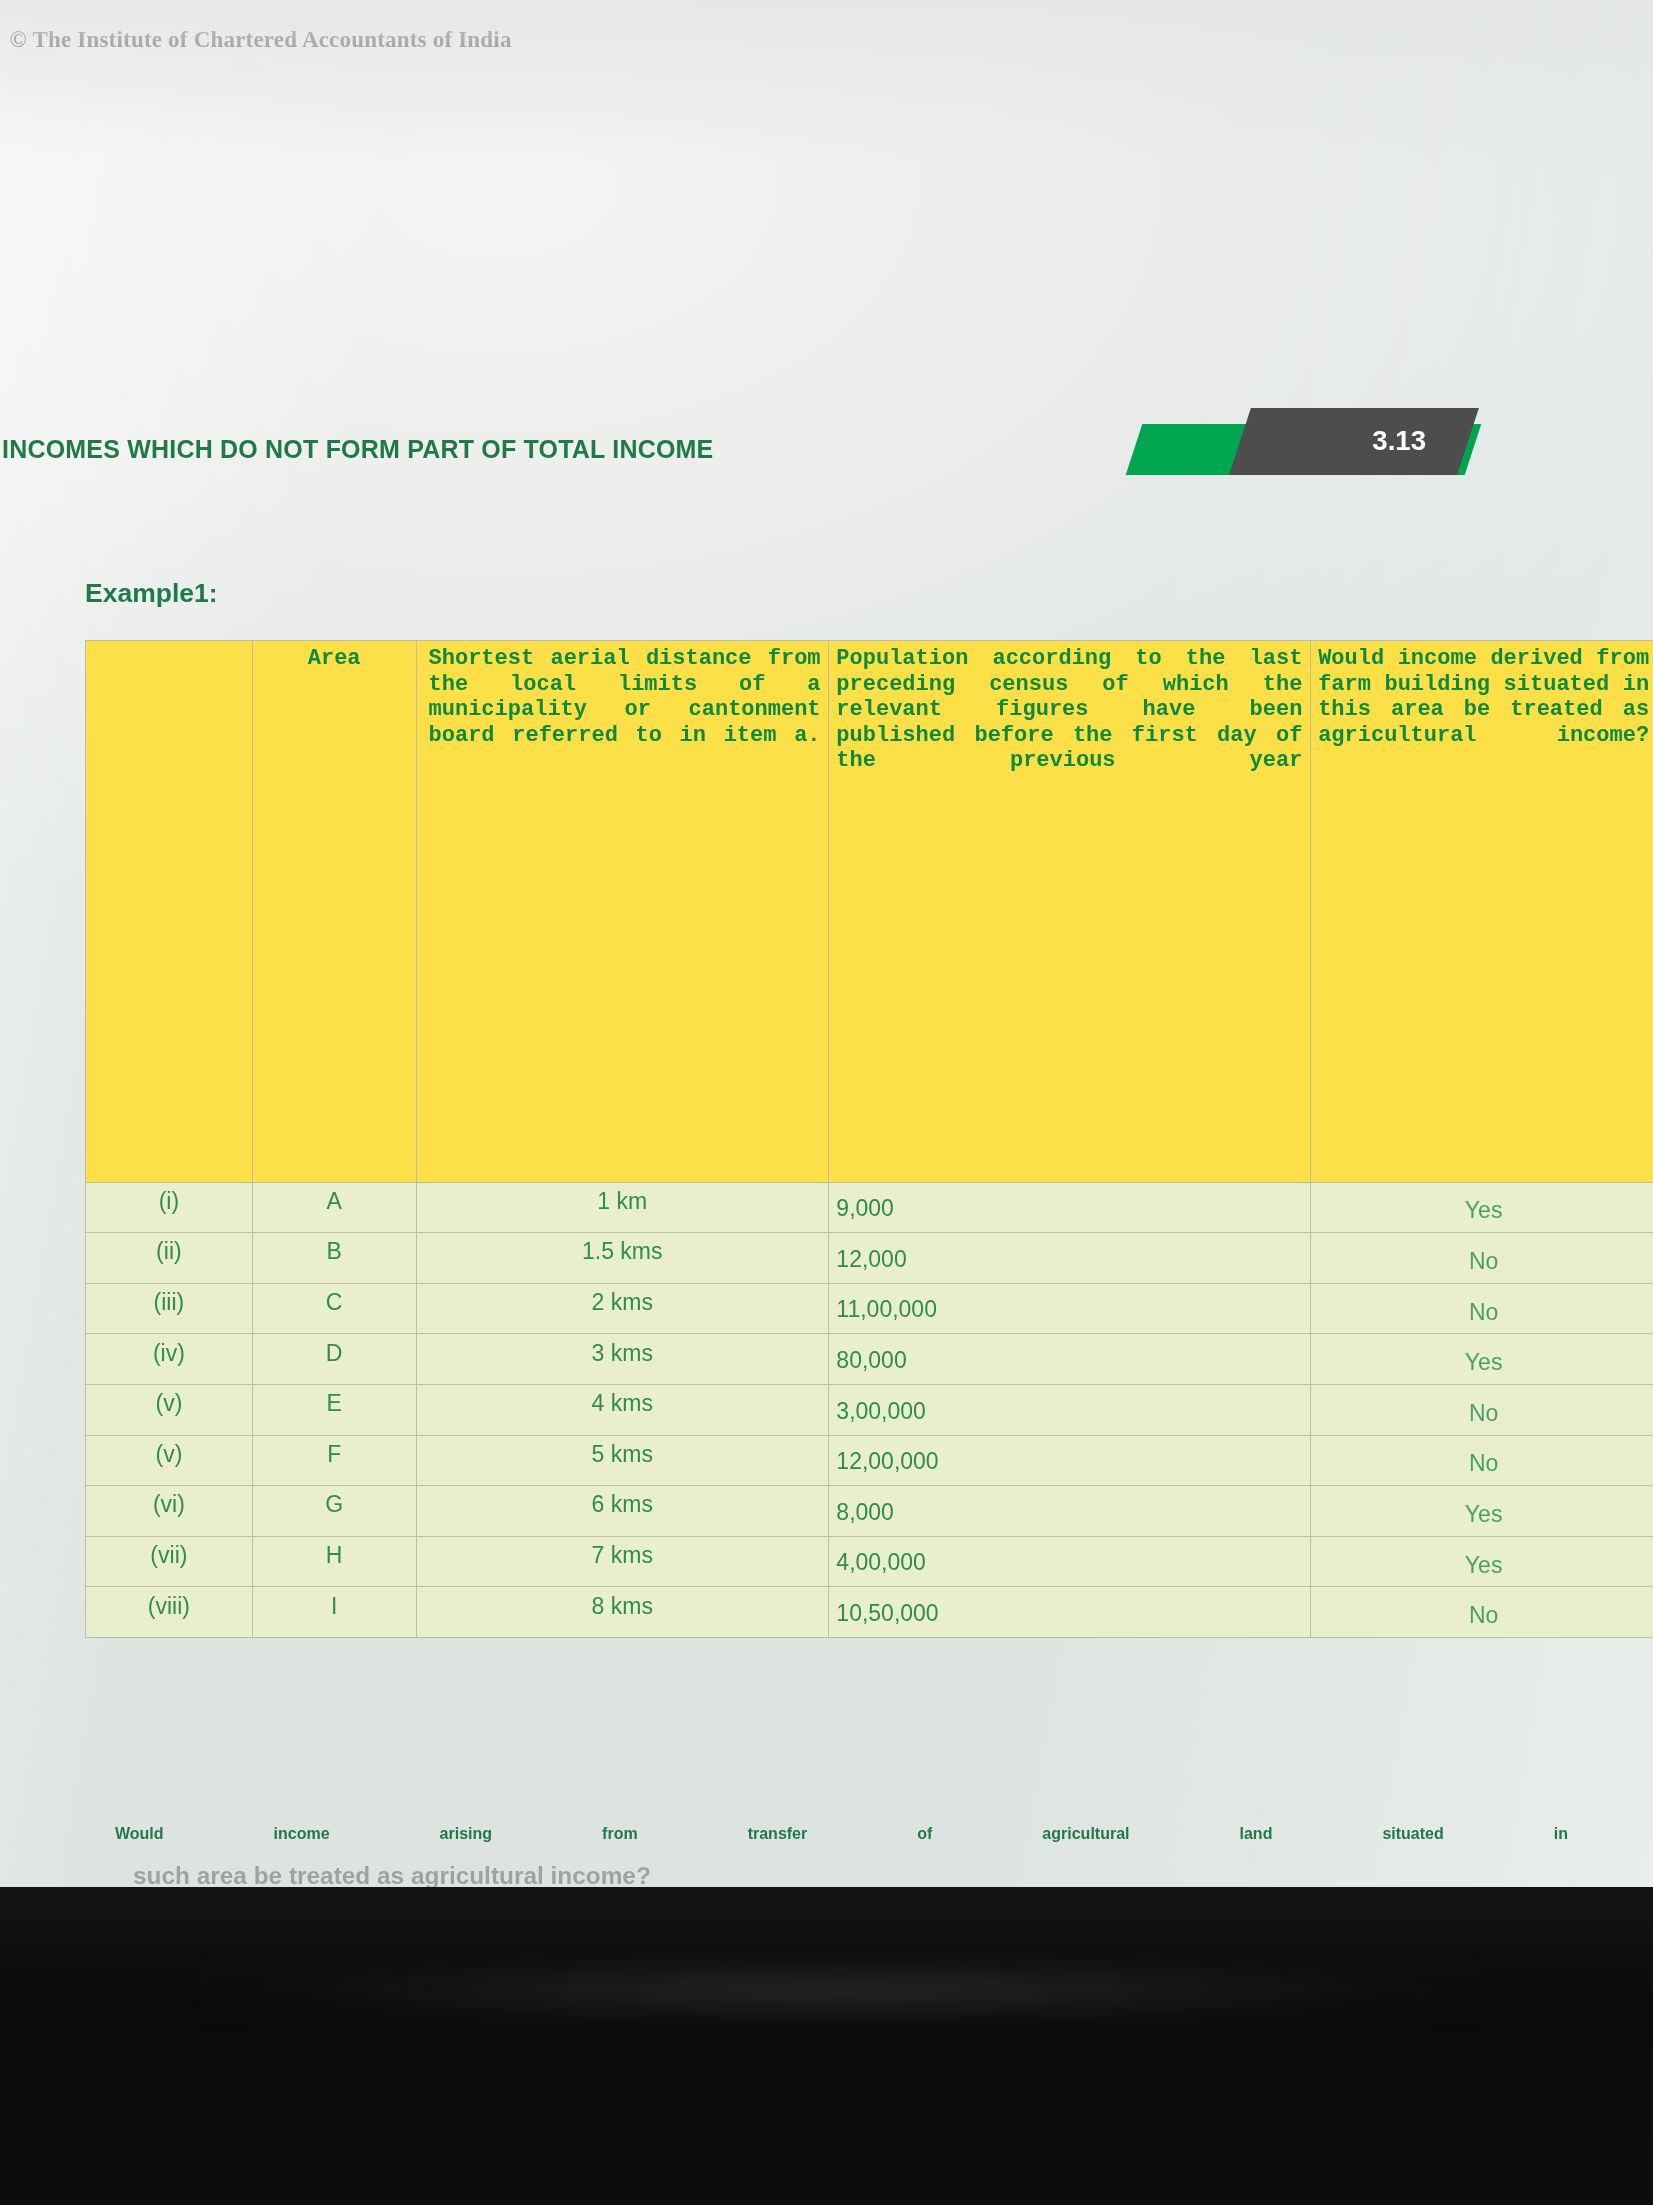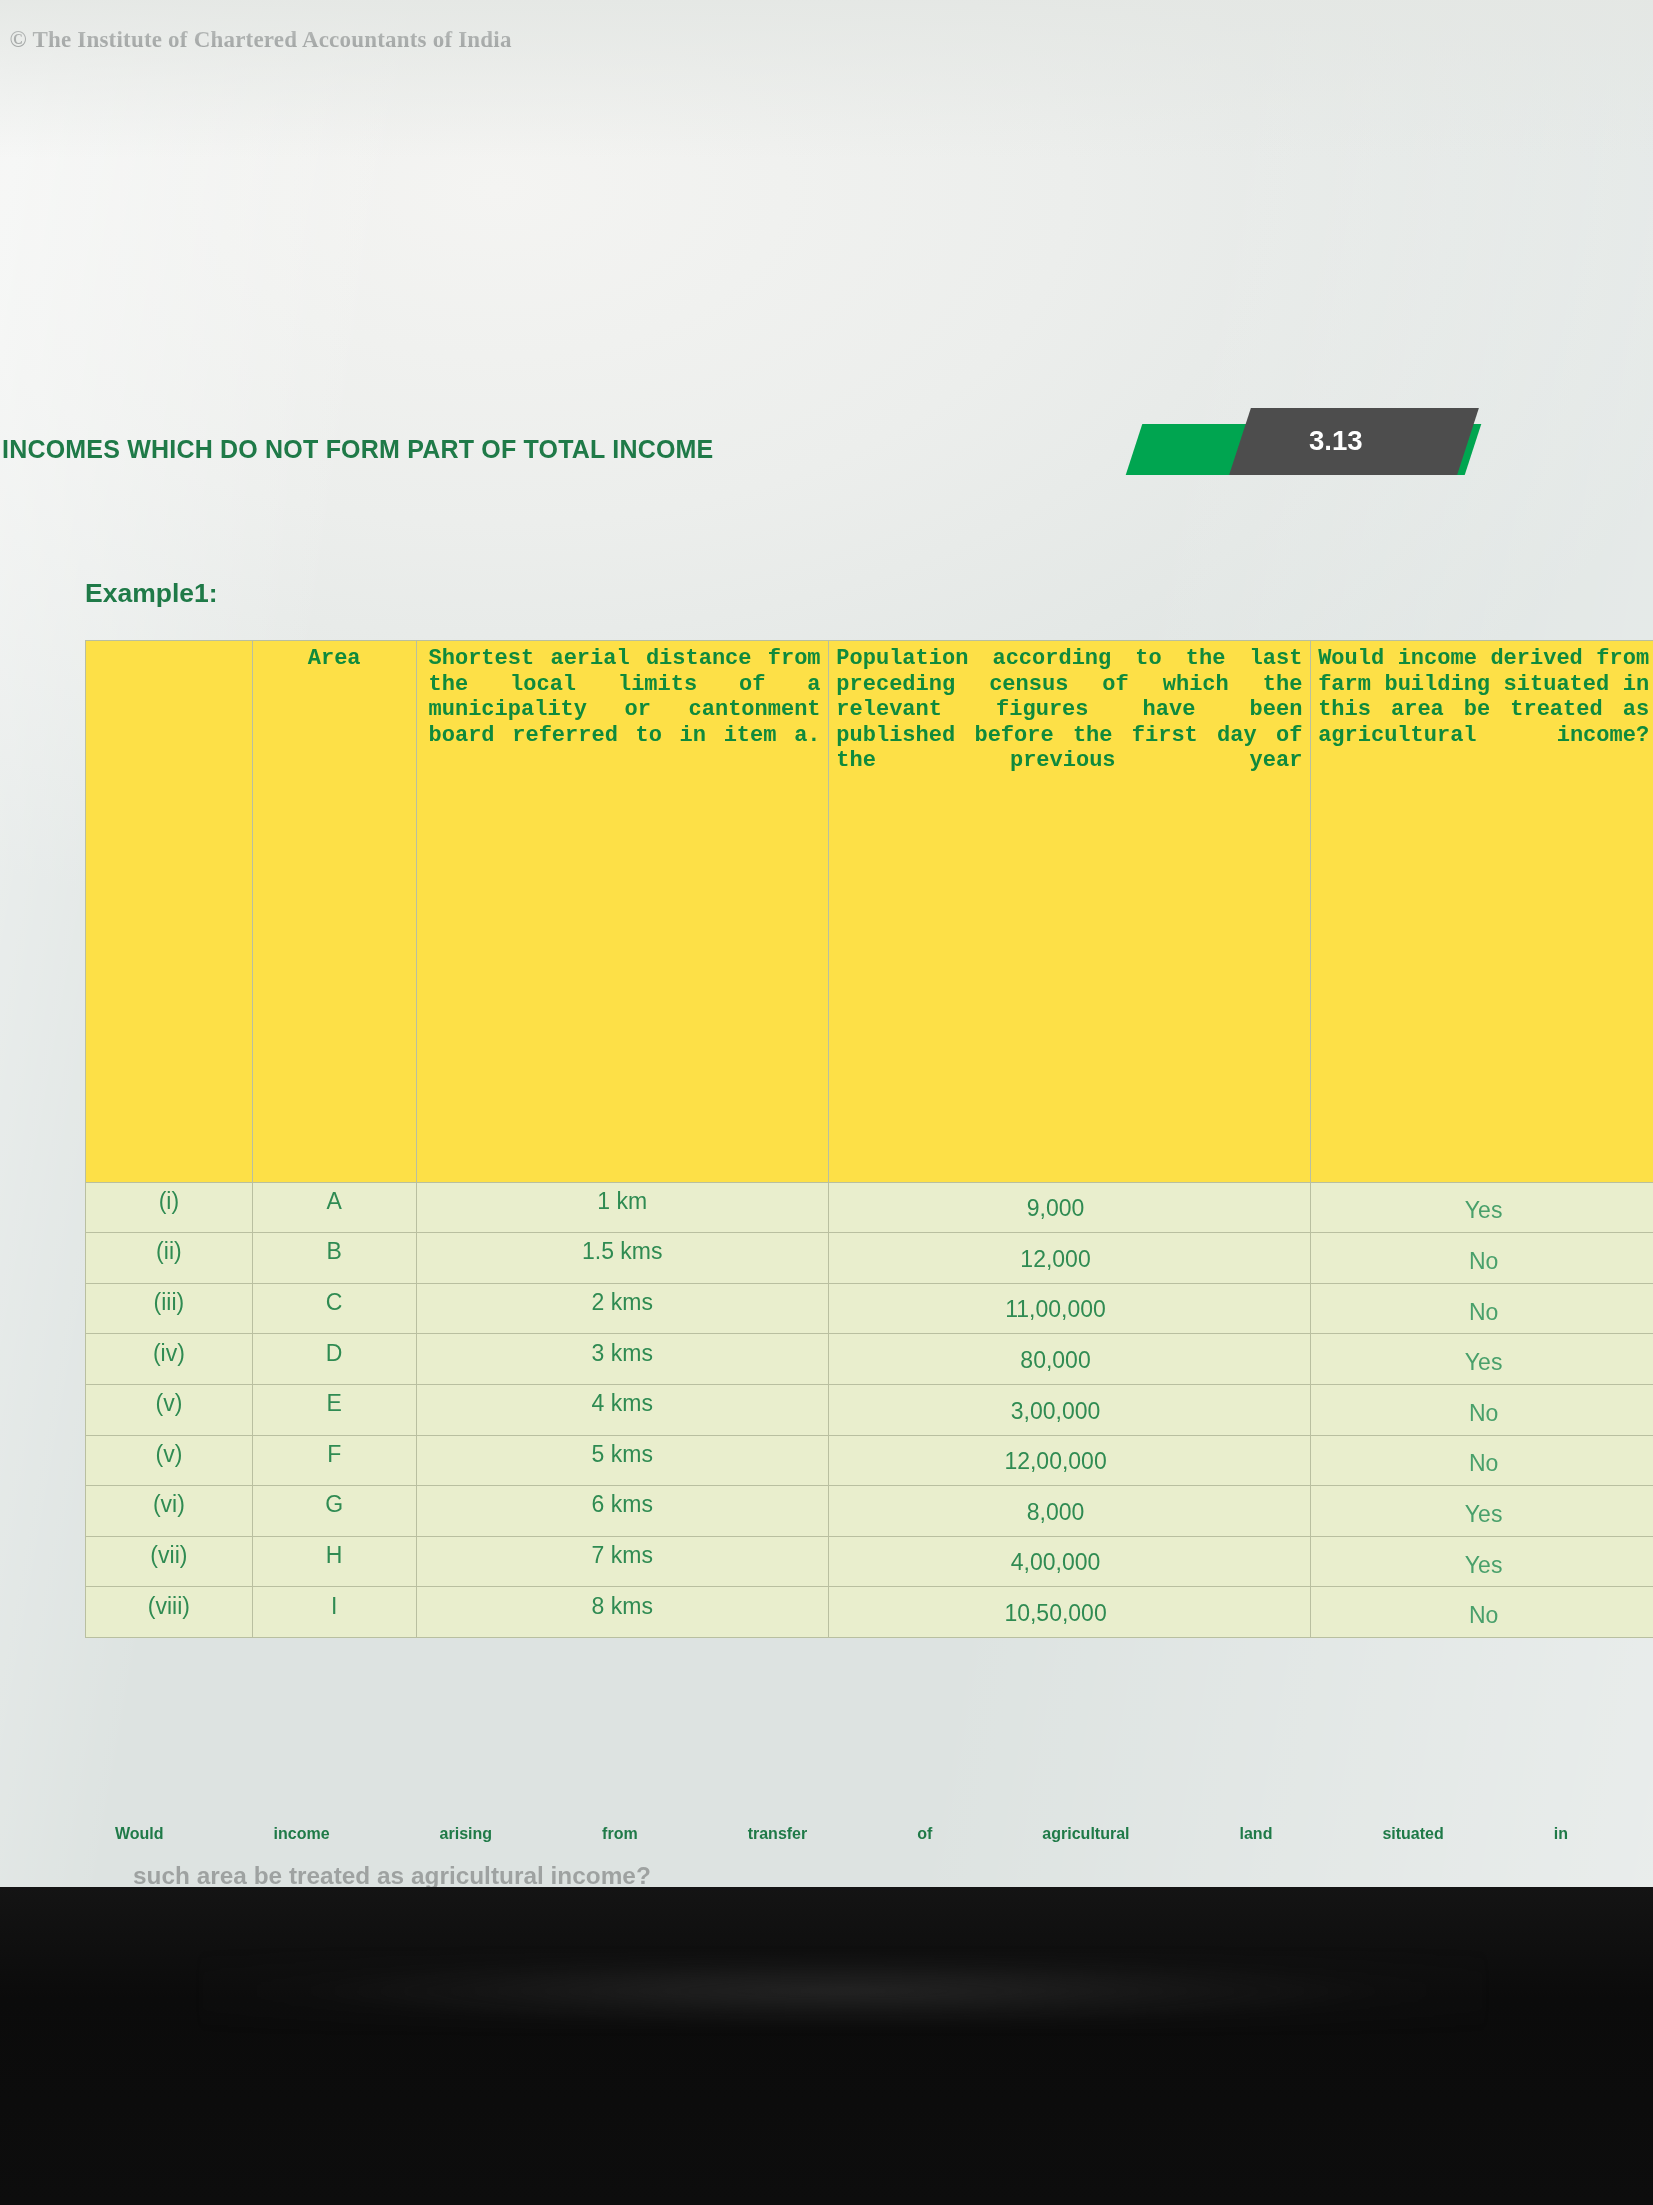--- a/index.html
+++ b/index.html
@@ -102,21 +102,21 @@
     left: 106px; top: 0px;
     width: 228px; height: 67px;
     background: #4d4d4d;
     transform: skewX(-18deg);
   }
   .page-tag .num {
     position: absolute;
     left: 175px;
     top: 17px;
     width: 117px;
-    text-align: left;
+    text-align: right;
     color: #ffffff;
     font-size: 27.6px;
     font-weight: bold;
   }
 
   
   .example-heading {
     position: absolute;
     left: 85px;
     top: 578px;
@@ -165,21 +165,21 @@
     background: #e9eecd;
     font-size: 23px;
     font-weight: normal;
     color: #2b8a4d;
     padding: 9.5px 8.5px;
     height: 39px;
   }
   tbody td.rn   { text-align: center; color: #2f8b52; }
   tbody td.area { text-align: center; color: #2f8b52; }
   tbody td.dist { text-align: center; color: #2f8b52; margin-left: 25px; }
-  tbody td.pop  { text-align: center;  color: #2f8b52; padding-right: 35px; }
+  tbody td.pop  { text-align: left;  color: #2f8b52; padding-right: 35px; }
   tbody td.ans  { text-align: center; color: #49a06b; }
 
   
   tbody td.ans span { position: relative; top: 9.5px; display: inline-block; }
   tbody td.pop span { position: relative; top: 7.4px; display: inline-block; }
 
   
   .trailing {
     position: absolute;
     left: 115px;

